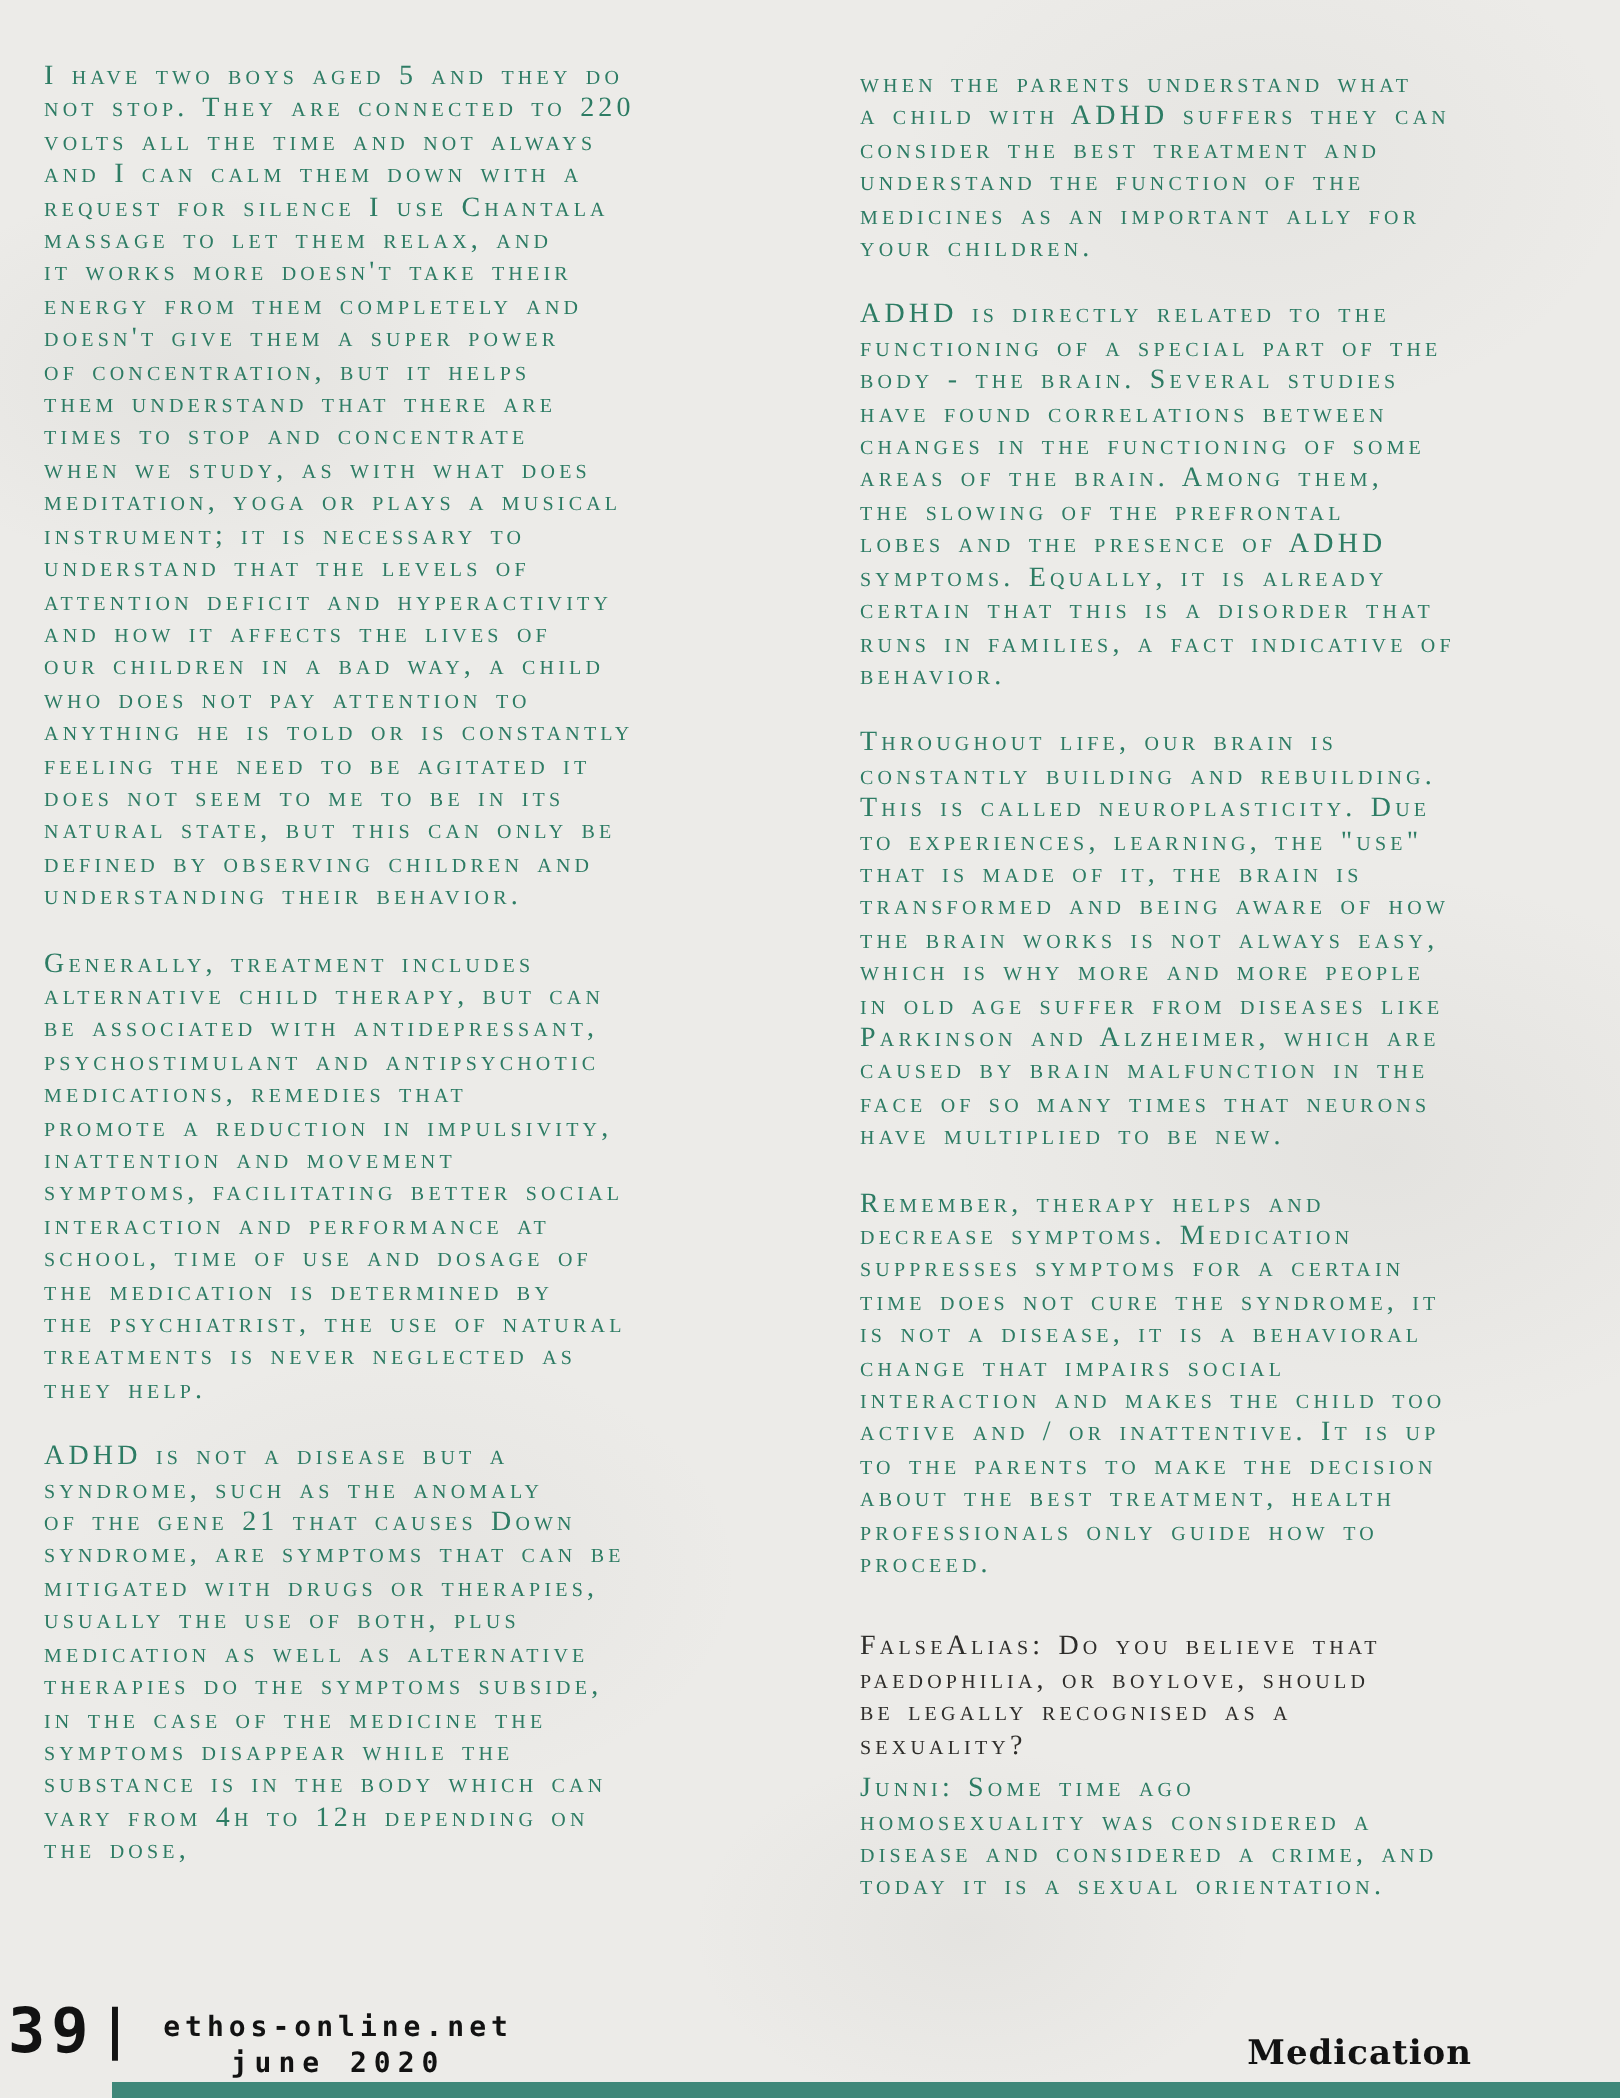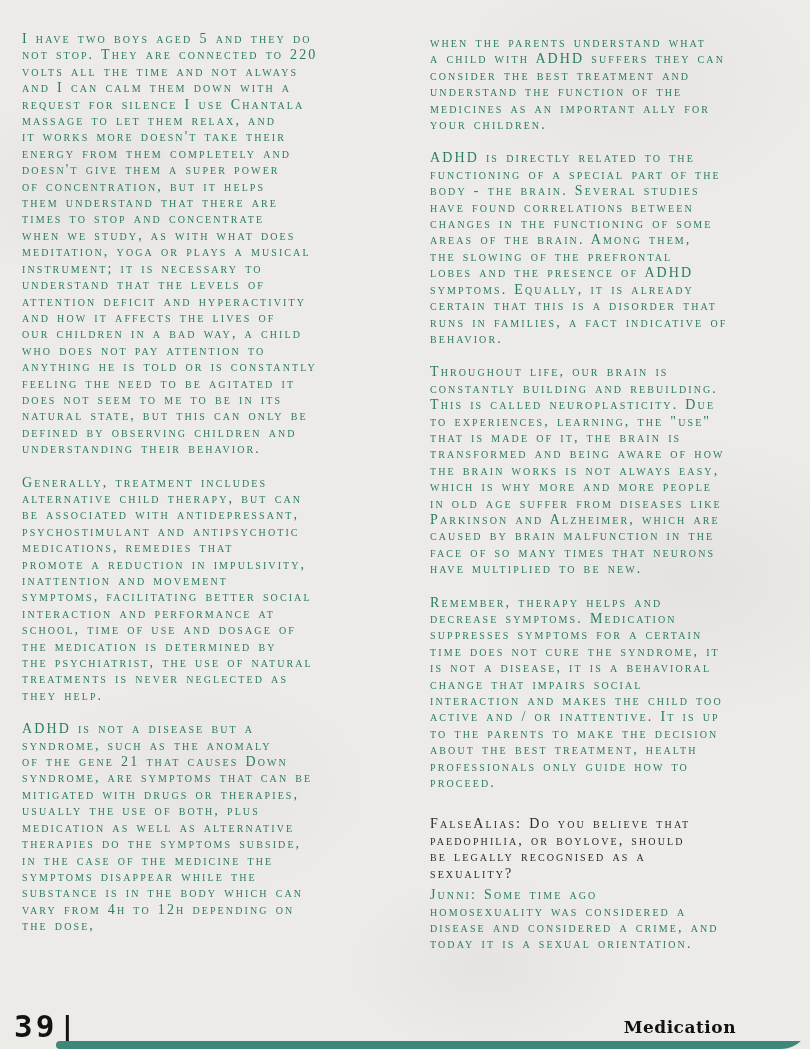--- a/index.html
+++ b/index.html
@@ -1,15 +1,15 @@
 <!DOCTYPE html>
 <html><head>
 <meta charset="utf-8">
 <style>
-  * { margin:0; padding:0; box-sizing:border-box;border-radius:29px; }
+  * { margin:0; padding:0; box-sizing:border-box; }
   html,body { width:810px; height:1049px; }
   body {
     font-family:"Liberation Serif", serif;
     background:#ecebe8;
     position:relative;
     overflow:hidden;
   }
   .page {
     position:absolute; inset:0;
     background:
@@ -36,21 +36,21 @@
     color:#2d7c64;
     white-space:pre-line;
     margin:0 0 17px 0;
   }
   .para.question {
     color:#2e2d2a;
     margin-top:25px;
     margin-bottom:5px;
   }
   .footer-left {
-    position:absolute; left:14px; bottom:9px;
+    position:absolute; left:4px; bottom:9px;
     display:flex; align-items:flex-start;
     font-family:"DejaVu Sans Mono", monospace;
     font-weight:bold; color:#121212;
   }
   .pageno { font-size:31px; line-height:27px; letter-spacing:3px; }
   .sep    { font-size:27px; line-height:26px; margin-left:2px; }
   .pub    { display:flex; flex-direction:column; align-items:center; margin-left:16px; padding-top:3px; }
   .site   { font-size:14px; letter-spacing:2.5px; }
   .date   { font-size:14px; letter-spacing:3.5px; margin-top:2px; }
   .section {
@@ -174,19 +174,23 @@
 sexuality?</div>
     <div class="para">Junni: Some time ago
 homosexuality was considered a
 disease and considered a crime, and
 today it is a sexual orientation.</div>
   </div>
 
   <div class="footer-left">
     <span class="pageno">39</span>
     <span class="sep">|</span>
+    <span class="pub">
+      <span class="site">ethos-online.net</span>
+      <span class="date">june 2020</span>
+    </span>
   </div>
 
   <div class="section">Medication</div>
 
   <div class="bottom-bar"></div>
 
 </div>
 
 </body></html>

